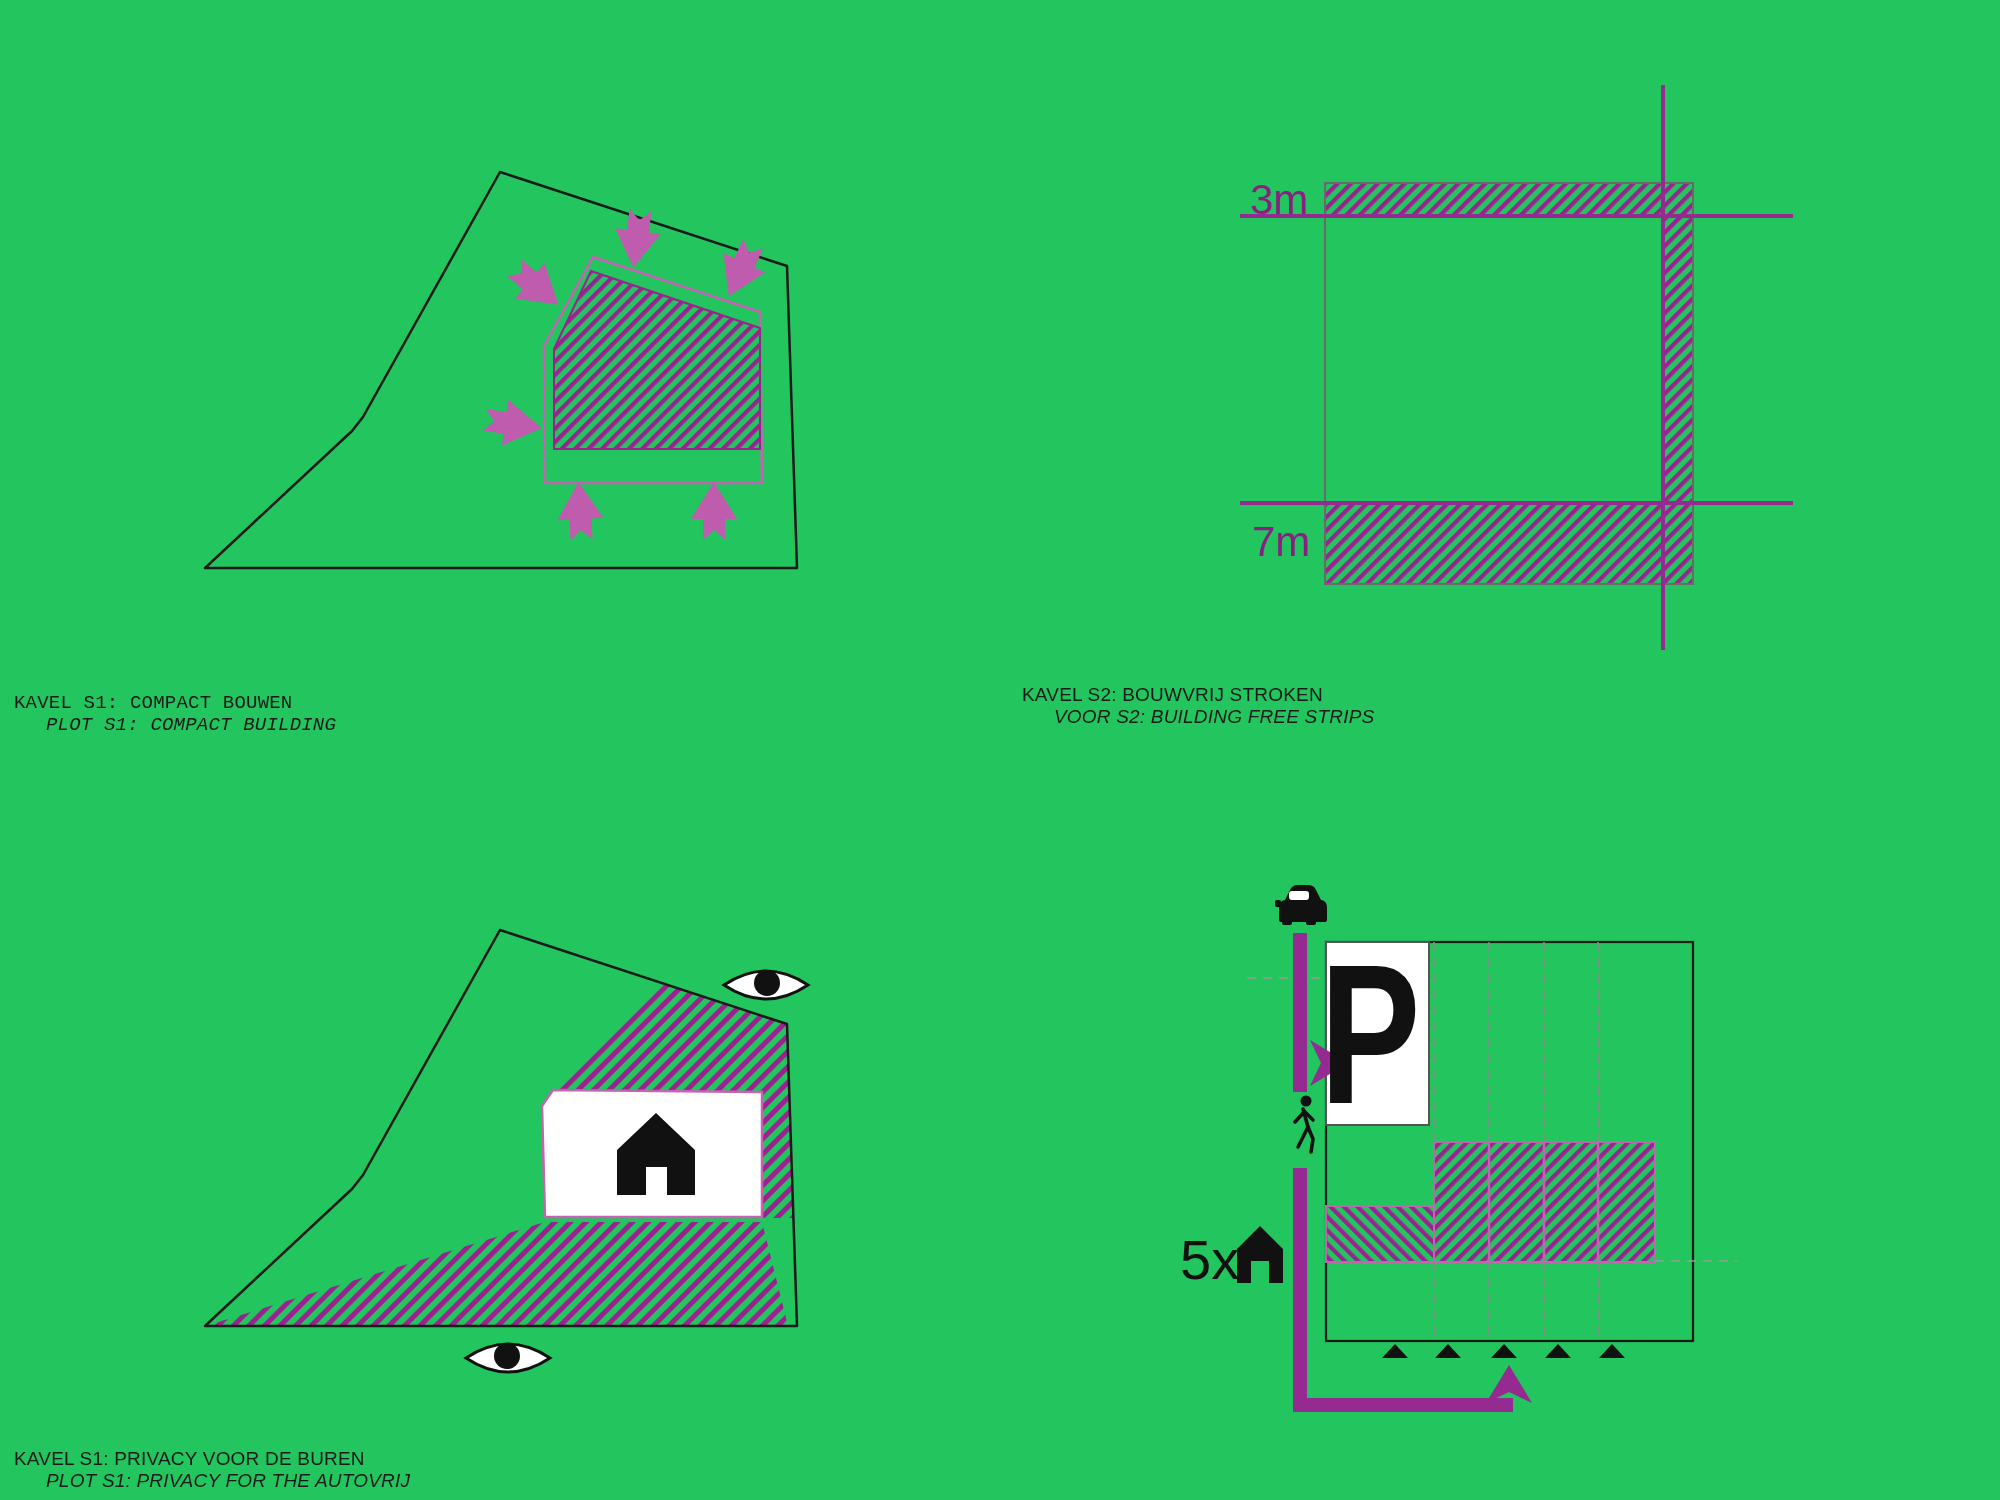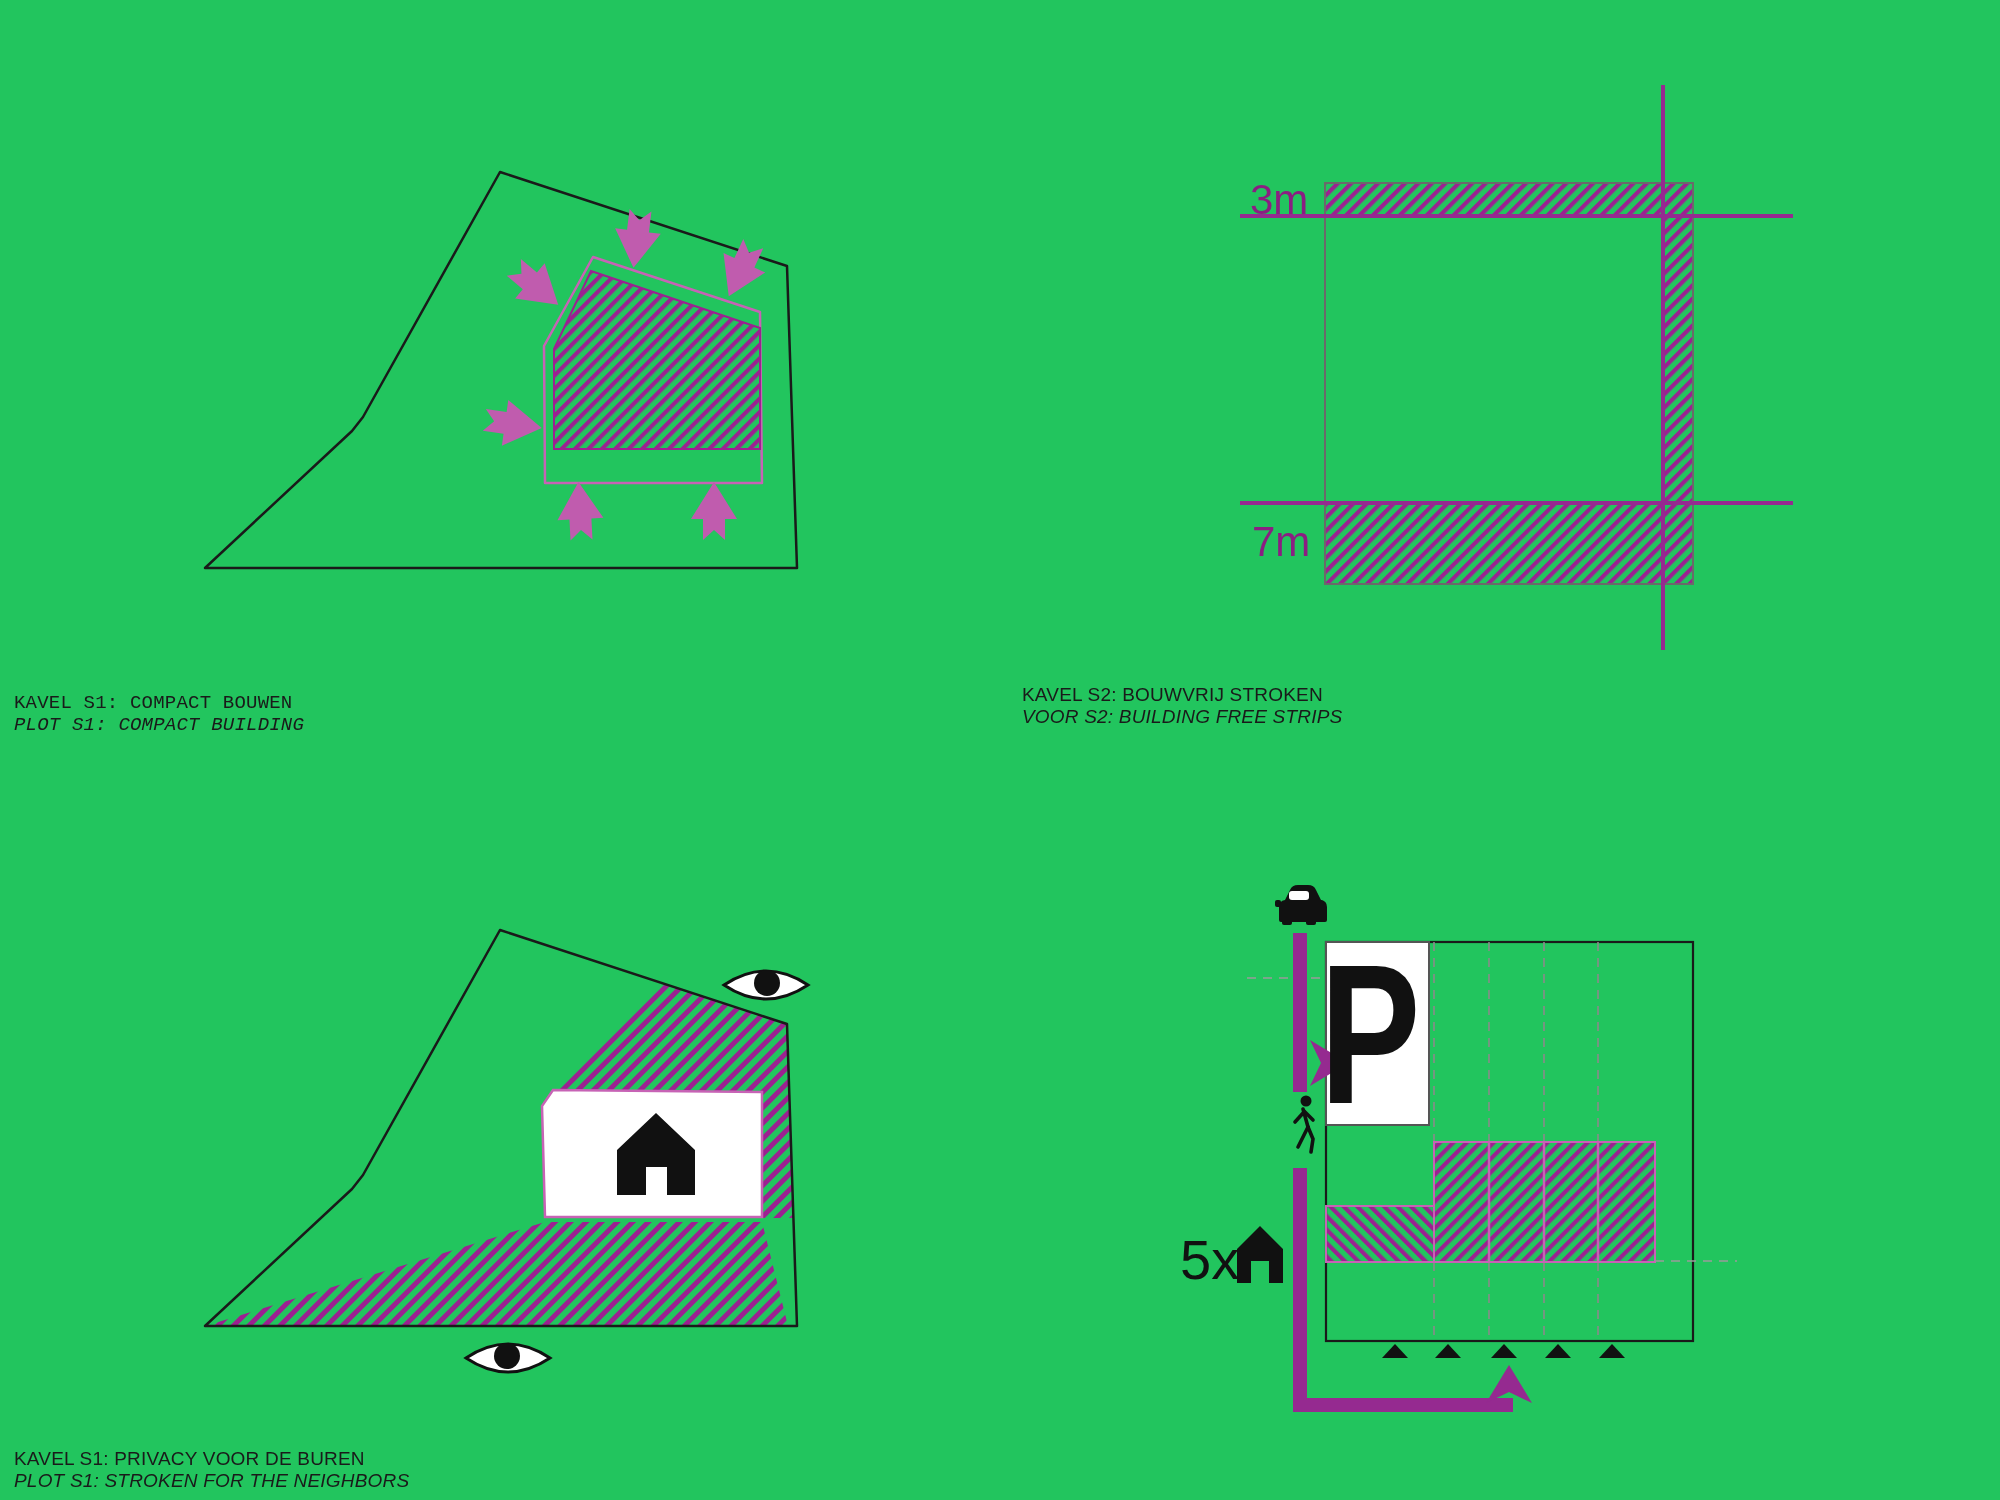--- a/index.html
+++ b/index.html
@@ -1,19 +1,19 @@
 <!DOCTYPE html>
 <html><head>
 <meta charset="utf-8">
 <style>
   html,body{margin:0;padding:0;background:#fff;}
   .page{position:relative;width:2000px;height:1500px;background:#22c55e;overflow:hidden;
         font-family:"Liberation Sans",sans-serif;}
   .label{position:absolute;font-size:19px;line-height:22px;color:#1a1a1a;letter-spacing:.2px;white-space:nowrap;}
-  .label .sub{font-style:italic;}
+  .label .sub{font-style:italic;margin-left:32px;}
   svg{position:absolute;left:0;top:0;}
   text{font-family:"Liberation Sans",sans-serif;}
 </style>
 </head>
 <body>
 
 <div class="page">
 
   <svg width="2000" height="1500" viewBox="0 0 2000 1500">
     <defs>
@@ -142,17 +142,17 @@
     <div class="sub">PLOT S1: COMPACT BUILDING</div>
   </div>
 
   <div class="label" style="left:1022px;top:684px;">
     <div>KAVEL S2: BOUWVRIJ STROKEN</div>
     <div class="sub">VOOR S2: BUILDING FREE STRIPS</div>
   </div>
 
   <div class="label" style="left:14px;top:1448px;">
     <div>KAVEL S1: PRIVACY VOOR DE BUREN</div>
-    <div class="sub">PLOT S1: STROKEN FOR THE NEIGHBORS</div>
+    <div class="sub">PLOT S1: PRIVACY FOR THE AUTOVRIJ</div>
   </div>
 
 
 </div>
 
 </body></html>

